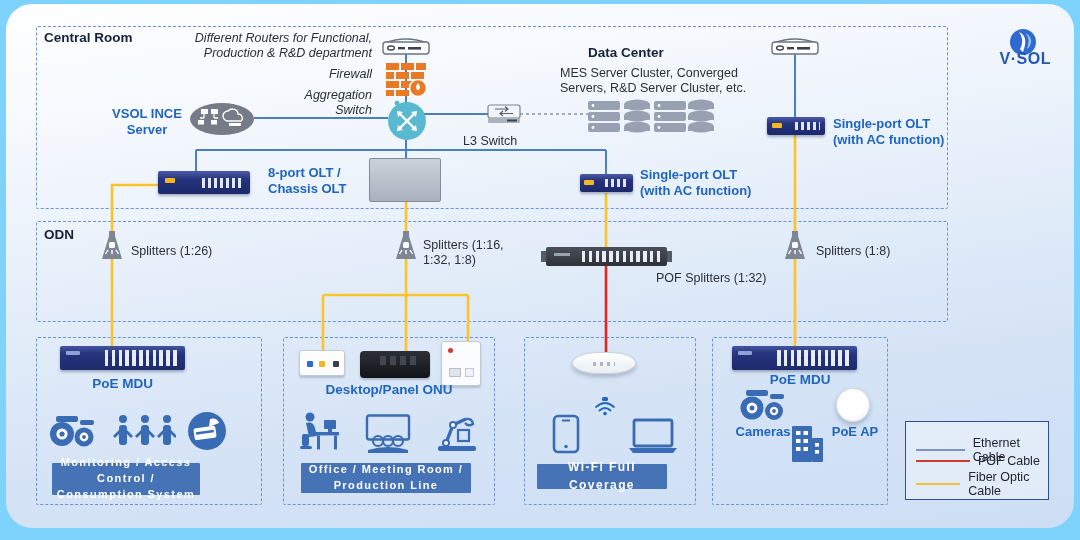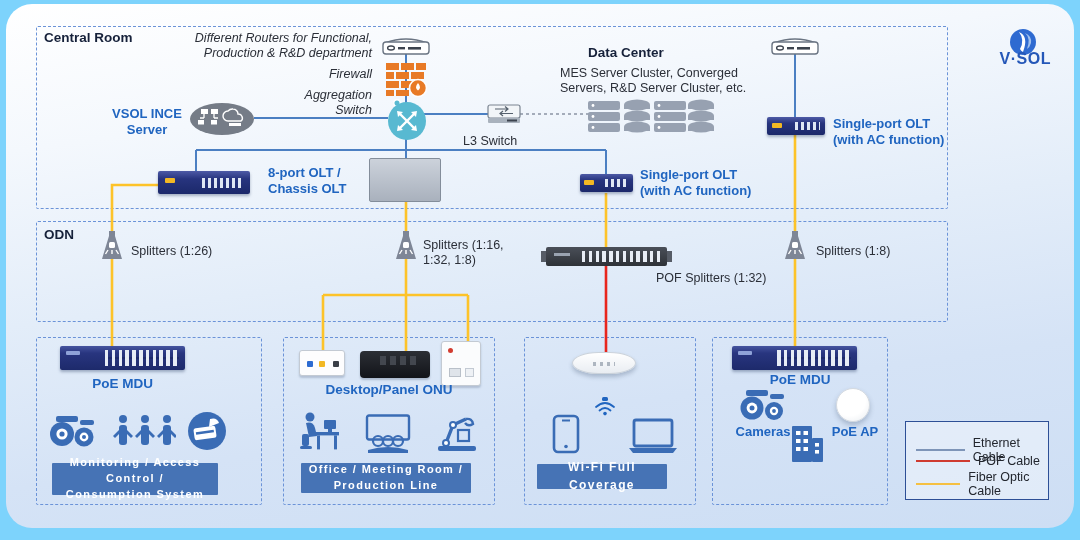--- a/index.html
+++ b/index.html
@@ -313,21 +313,21 @@
             <path d="M15,18 l6,6 -2,2 -5,-5z"></path>
           </g>
       </g>
     </svg>
     <svg class="abs" style="left:180px;top:406px;" width="42" height="42">
       <circle cx="21" cy="21" r="19" fill="#3a6cb5"></circle>
       <path d="M24,9 q7,-2 9,4 l-10,4 z" fill="#fff"></path>
       <rect x="8" y="17" width="22" height="12" rx="2.5" fill="#fff" transform="rotate(-8 19 23)"></rect>
       <rect x="10" y="21" width="18" height="2.6" fill="#3a6cb5" transform="rotate(-8 19 23)"></rect>
     </svg>
-    <div class="banner" style="left:46px;top:459px;width:166px;height:32px;">Monitoring / Access Control /
+    <div class="banner" style="left:46px;top:459px;width:148px;height:32px;">Monitoring / Access Control /
 Consumption System</div>
 
     <div class="onu-w" style="left:293px;top:346px;width:46px;height:26px;">
       <div class="d" style="left:7px;background:#2d6bd1;"></div>
       <div class="d" style="left:19px;background:#f2b824;"></div>
       <div class="d" style="left:33px;background:#3a3f47;"></div>
     </div>
     <div class="onu-b" style="left:354px;top:347px;width:70px;height:27px;">
       <div class="ports"></div>
     </div>

